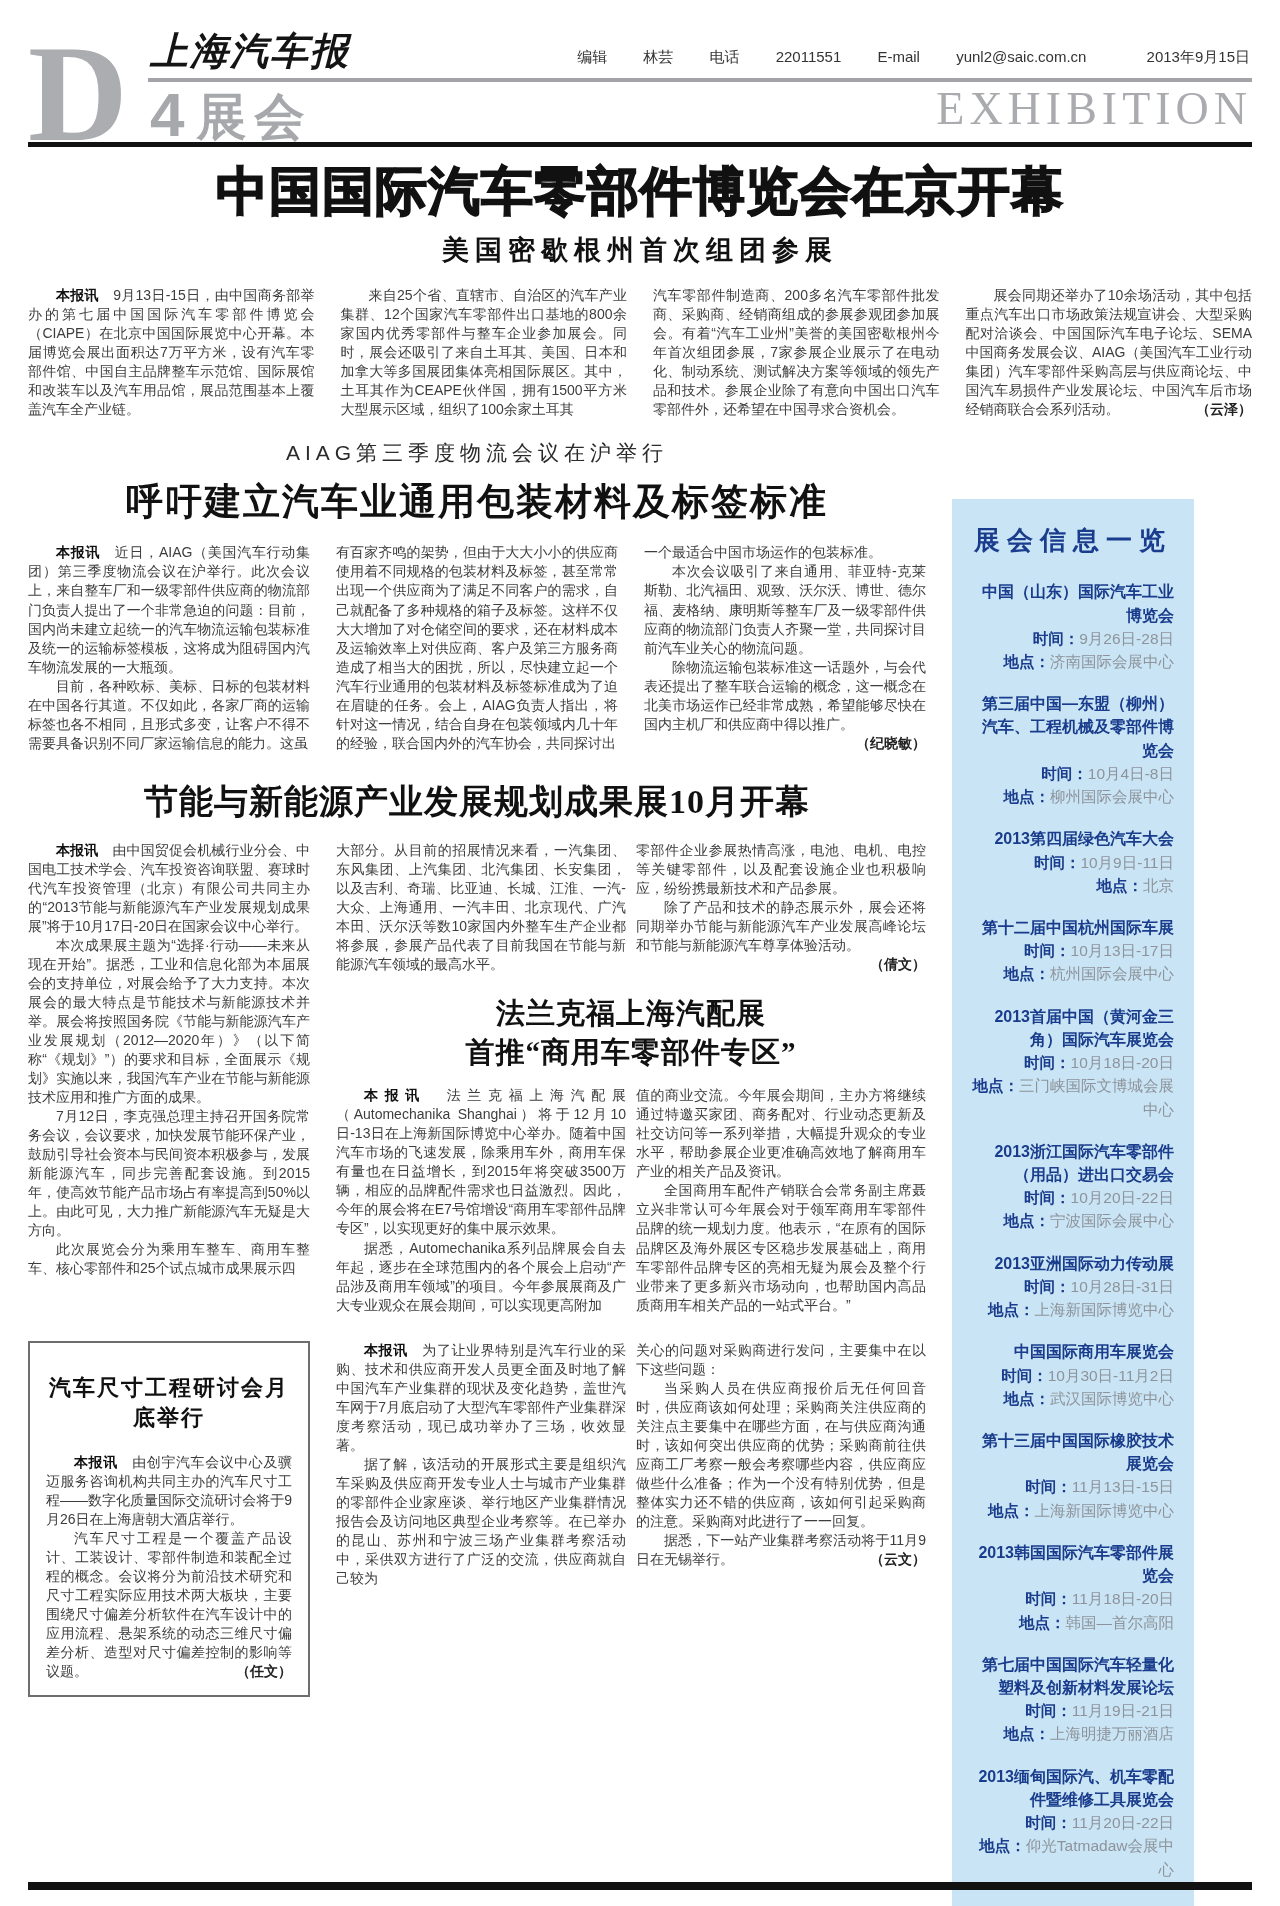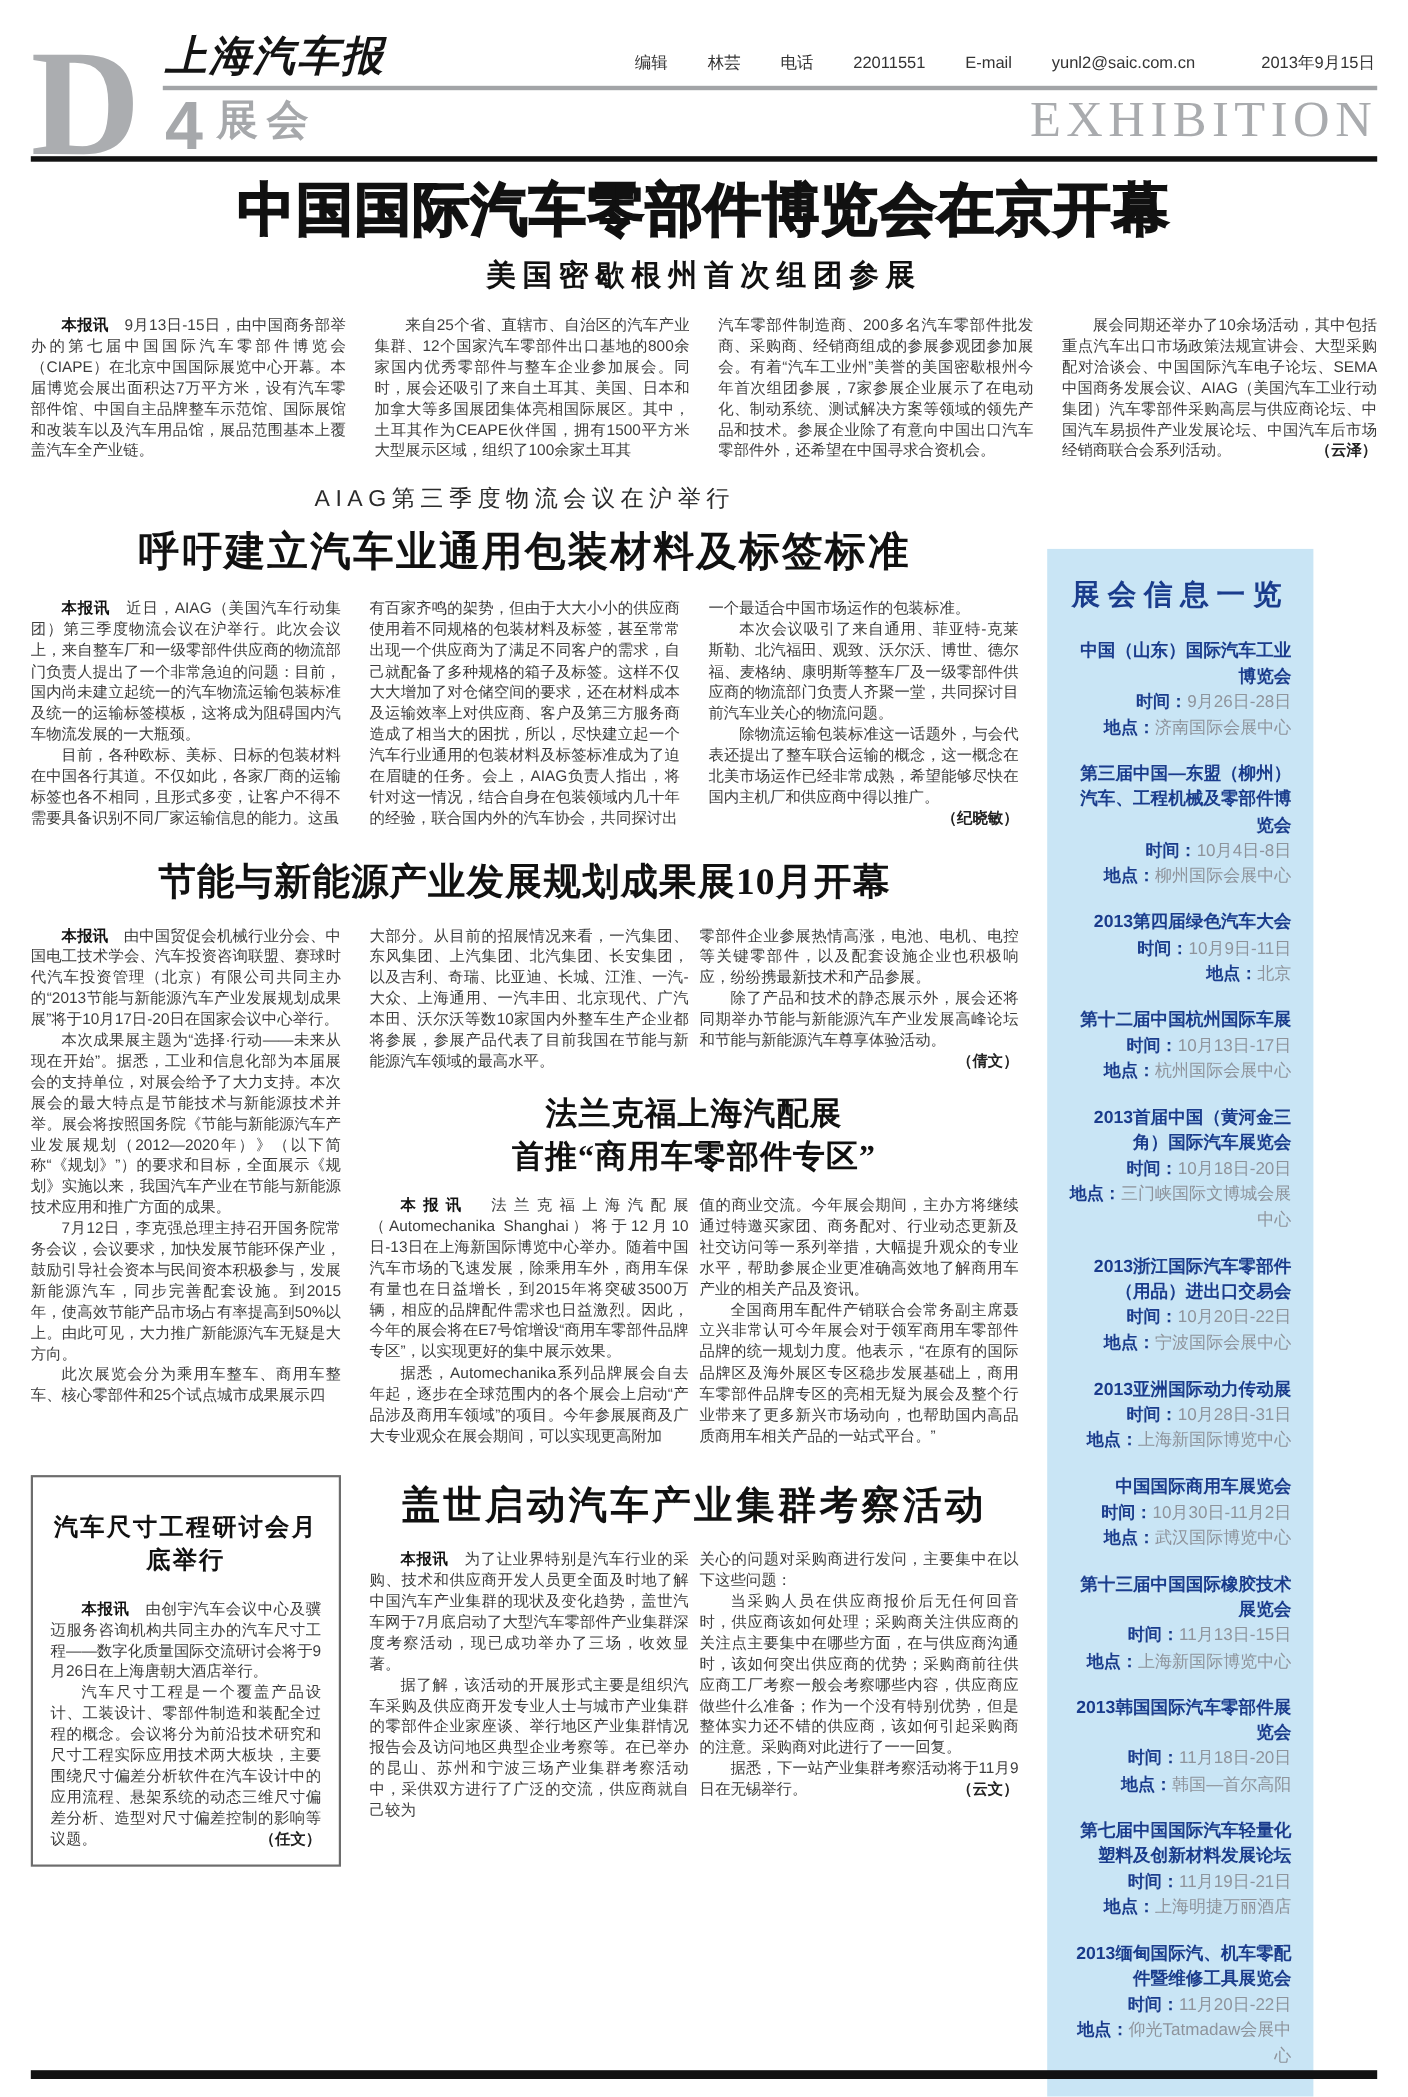--- a/index.html
+++ b/index.html
@@ -7,21 +7,21 @@
   body { width:1280px; height:1906px; font-family:"Liberation Sans","DejaVu Sans",sans-serif; color:#3d3d3d; overflow:hidden; }
   .page { position:relative; width:1280px; height:1906px; padding:26px 28px 0 28px; overflow:hidden; }
 
   
   .masthead { position:relative; height:112px; }
   .big-d { position:absolute; left:0; top:14px; font-family:"Liberation Serif","DejaVu Serif",serif; font-weight:bold; font-size:138px; line-height:0.78; color:#abadb0; }
   .logo { position:absolute; left:122px; top:0; font-family:"DejaVu Serif","Liberation Serif",serif; font-style:italic; font-weight:bold; font-size:38px; color:#141414; letter-spacing:2px; }
   .gray-rule { position:absolute; left:120px; right:0; top:52px; height:4px; background:#a2a4a7; }
   .pagesec { position:absolute; left:122px; top:58px; white-space:nowrap; }
   .pagesec .num { font-size:62px; font-weight:bold; color:#a6a8ab; line-height:1; vertical-align:top; }
-  .pagesec .sec { font-size:38px; font-weight:bold; color:#a6a8ab; letter-spacing:8px; margin-left:12px; vertical-align:18px; }
+  .pagesec .sec { font-size:50px; font-weight:bold; color:#a6a8ab; letter-spacing:8px; margin-left:12px; vertical-align:18px; }
   .editor-line { position:absolute; right:2px; top:22px; font-size:15px; color:#333; white-space:nowrap; }
   .editor-line span { margin-left:32px; }
   .editor-line .date { margin-left:56px; }
   .exh { position:absolute; right:0; top:60px; font-family:"Liberation Serif","DejaVu Serif",serif; font-size:46px; color:#a9abae; letter-spacing:5px; line-height:1; }
   .black-rule { height:5px; background:#121212; margin-top:4px; }
 
   
   .lead-headline { margin-top:16px; text-align:center; font-size:52px; font-weight:900; color:#111; letter-spacing:1px; -webkit-text-stroke:1.6px #111; line-height:1.1; }
   .lead-subhead { margin-top:12px; text-align:center; font-family:"Liberation Serif","DejaVu Serif",serif; font-weight:900; font-size:27px; color:#111; letter-spacing:6px; }
   .lead-body { display:flex; gap:26px; margin-top:18px; }
@@ -170,21 +170,20 @@
 
       <div class="bottom-band">
         <div class="dim-box">
           <div class="dim-headline">汽车尺寸工程研讨会月底举行</div>
           <div>
               <p class="article-p"><b>本报讯</b>　由创宇汽车会议中心及骥迈服务咨询机构共同主办的汽车尺寸工程——数字化质量国际交流研讨会将于9月26日在上海唐朝大酒店举行。</p>
               <p class="article-p">汽车尺寸工程是一个覆盖产品设计、工装设计、零部件制造和装配全过程的概念。会议将分为前沿技术研究和尺寸工程实际应用技术两大板块，主要围绕尺寸偏差分析软件在汽车设计中的应用流程、悬架系统的动态三维尺寸偏差分析、造型对尺寸偏差控制的影响等议题。<span class="byline">（任文）</span></p>
             </div>
         </div>
         <div class="gasgoo">
-          <div class="hl-serif gasgoo-headline">盖世启动汽车产业集群考察活动</div>
           <div class="cols-2">
             <div>
                 <p class="article-p"><b>本报讯</b>　为了让业界特别是汽车行业的采购、技术和供应商开发人员更全面及时地了解中国汽车产业集群的现状及变化趋势，盖世汽车网于7月底启动了大型汽车零部件产业集群深度考察活动，现已成功举办了三场，收效显著。</p>
                 <p class="article-p">据了解，该活动的开展形式主要是组织汽车采购及供应商开发专业人士与城市产业集群的零部件企业家座谈、举行地区产业集群情况报告会及访问地区典型企业考察等。在已举办的昆山、苏州和宁波三场产业集群考察活动中，采供双方进行了广泛的交流，供应商就自己较为</p>
               </div>
             <div>
                 <p class="article-p cont">关心的问题对采购商进行发问，主要集中在以下这些问题：</p>
                 <p class="article-p">当采购人员在供应商报价后无任何回音时，供应商该如何处理；采购商关注供应商的关注点主要集中在哪些方面，在与供应商沟通时，该如何突出供应商的优势；采购商前往供应商工厂考察一般会考察哪些内容，供应商应做些什么准备；作为一个没有特别优势，但是整体实力还不错的供应商，该如何引起采购商的注意。采购商对此进行了一一回复。</p>
                 <p class="article-p">据悉，下一站产业集群考察活动将于11月9日在无锡举行。<span class="byline">（云文）</span></p>
               </div>

